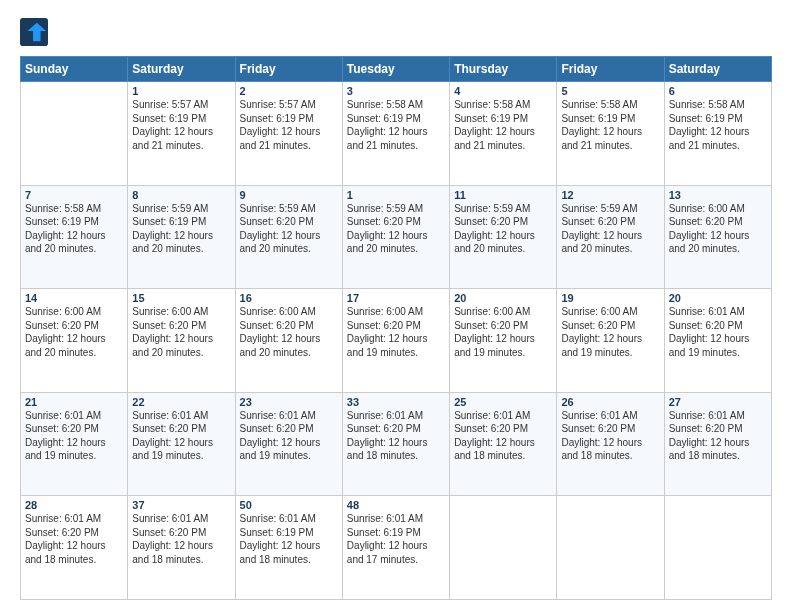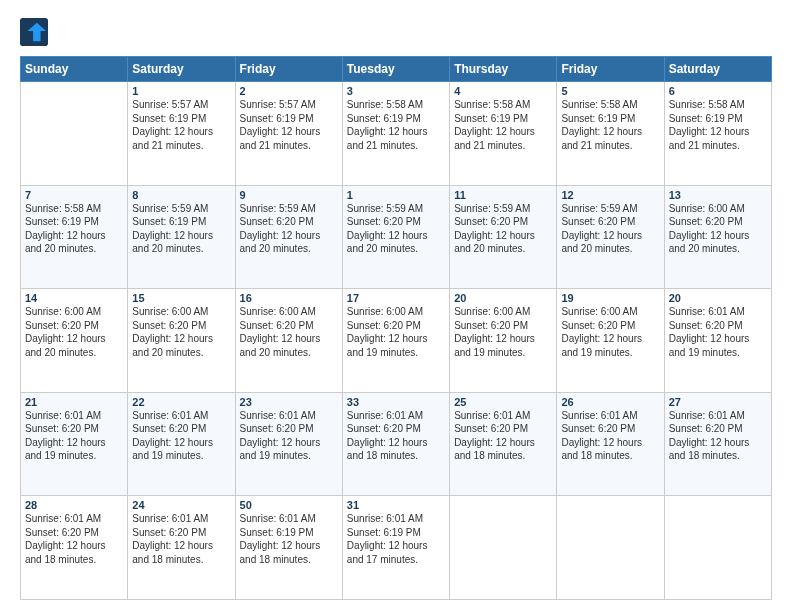--- a/index.html
+++ b/index.html
@@ -249,29 +249,29 @@
             <span class="day-number">27</span>
             <div class="day-info">Sunrise: 6:01 AM<br>Sunset: 6:20 PM<br>Daylight: 12 hours and 18 minutes.</div>
           </td>
         </tr>
         <tr>
           <td>
             <span class="day-number">28</span>
             <div class="day-info">Sunrise: 6:01 AM<br>Sunset: 6:20 PM<br>Daylight: 12 hours and 18 minutes.</div>
           </td>
           <td>
-            <span class="day-number">24</span>
+            <span class="day-number">37</span>
             <div class="day-info">Sunrise: 6:01 AM<br>Sunset: 6:20 PM<br>Daylight: 12 hours and 18 minutes.</div>
           </td>
           <td>
             <span class="day-number">50</span>
             <div class="day-info">Sunrise: 6:01 AM<br>Sunset: 6:19 PM<br>Daylight: 12 hours and 18 minutes.</div>
           </td>
           <td>
-            <span class="day-number">31</span>
+            <span class="day-number">48</span>
             <div class="day-info">Sunrise: 6:01 AM<br>Sunset: 6:19 PM<br>Daylight: 12 hours and 17 minutes.</div>
           </td>
           <td class="empty-cell"></td>
           <td class="empty-cell"></td>
           <td class="empty-cell"></td>
         </tr>
       </tbody>
   </table>
 </div>
 

